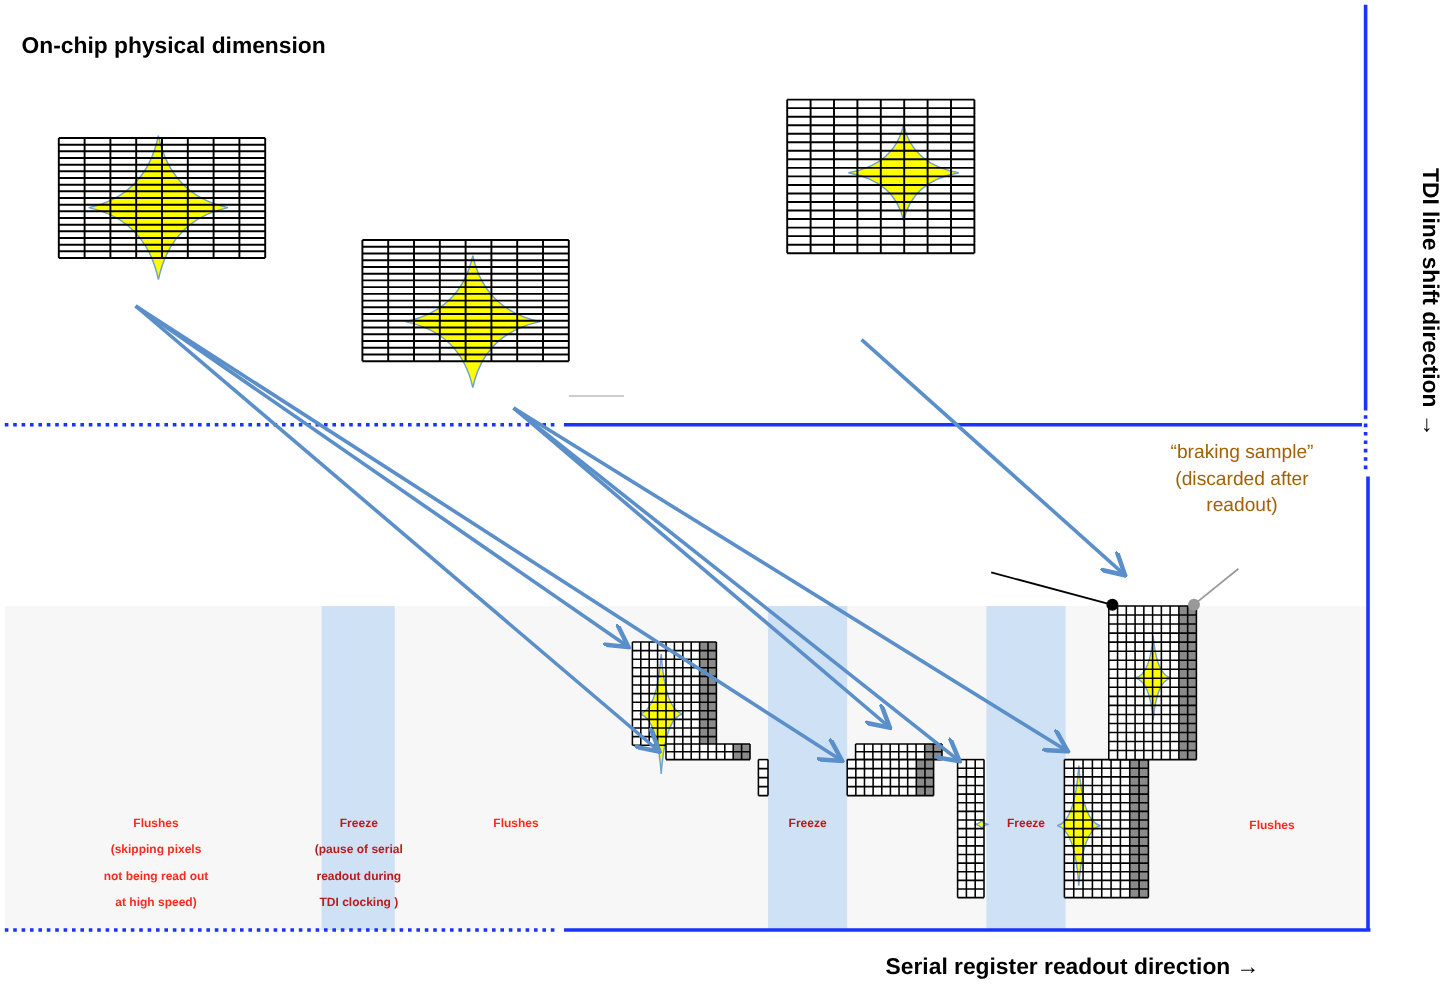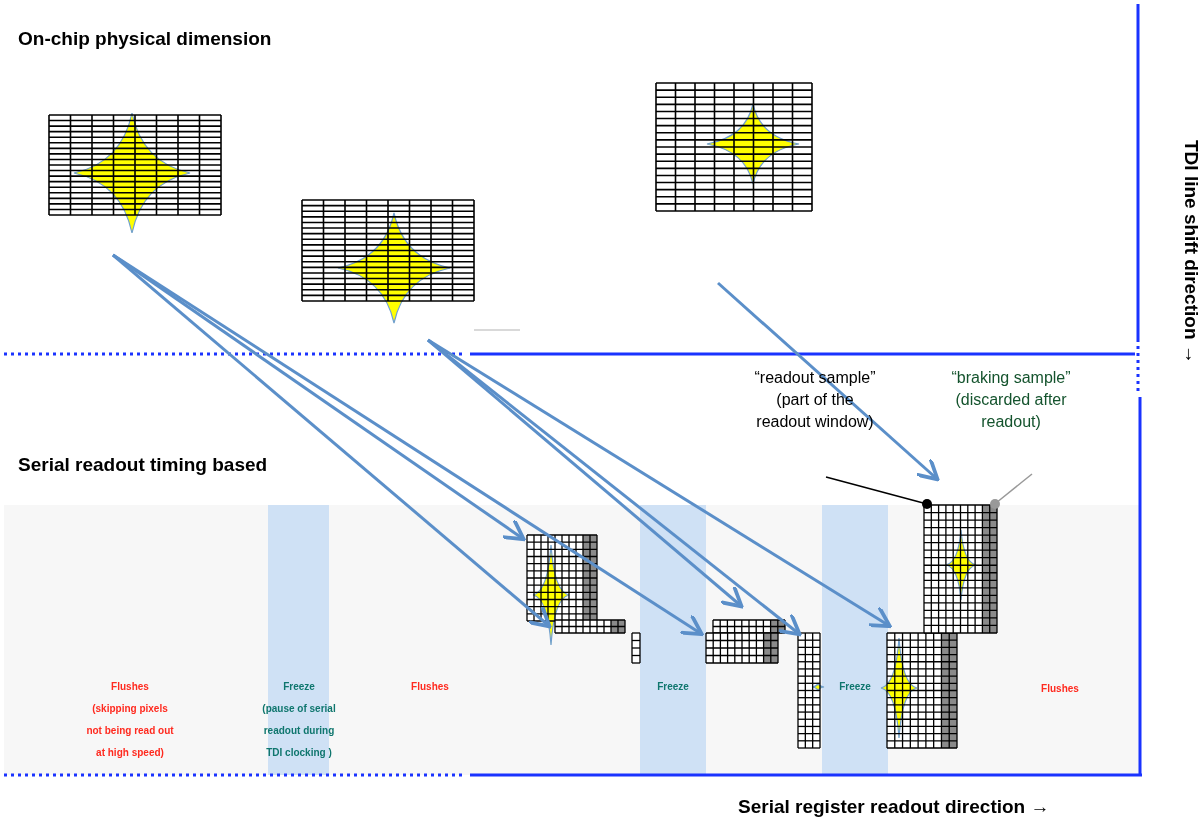--- a/index.html
+++ b/index.html
@@ -1,21 +1,21 @@
 <!DOCTYPE html>
 <html><head>
 <meta charset="utf-8">
 <style>
   html,body{margin:0;padding:0;background:#fff;}
   body{width:1200px;height:828px;position:relative;overflow:hidden;font-family:"Liberation Sans","DejaVu Sans",sans-serif;}
   #stage{position:absolute;left:0;top:0;width:1200px;height:828px;}
   .lbl{position:absolute;text-align:center;font-weight:bold;line-height:22px;font-size:10px;white-space:pre-line;}
   .title{position:absolute;font-weight:bold;font-size:19px;color:#000;text-align:right;}
   .red{color:#ff2a1f;}
-  .blue{color:#0f766e;}
+  .blue{color:#b91c1c;}
   .note{position:absolute;text-align:center;font-size:16px;line-height:22px;white-space:pre-line;}
   .vtext{position:absolute;left:1172px;top:140px;width:30px;height:280px;writing-mode:vertical-rl;font-weight:bold;font-size:19px;color:#000;white-space:nowrap;}
 </style>
 </head>
 <body>
 
 <div id="stage">
   <svg id="svg" width="1200" height="828" viewBox="0 0 1200 828" style="position:absolute;left:0;top:0">
     <defs>
       <marker id="ah" viewBox="0 0 10 10" refX="8" refY="5" markerWidth="7" markerHeight="7" orient="auto">
@@ -332,28 +332,24 @@
         <line x1="718" y1="283" x2="936" y2="478" stroke="#5b8fc9" stroke-width="3" marker-end="url(#ah)"></line>
       </g>
 
     <line x1="826" y1="477" x2="927" y2="504" stroke="#000" stroke-width="1.5"></line>
     <circle cx="927" cy="504" r="5" fill="#000"></circle>
     <line x1="1032" y1="474" x2="996" y2="503" stroke="#999" stroke-width="1.5"></line>
     <circle cx="995" cy="504" r="5" fill="#999"></circle>
   </svg>
 
   <div class="title" style="left:18px;top:28px">On-chip physical dimension</div>
-  <div class="title" style="left:18px;top:454px">Serial readout timing based</div>
   <div class="vtext">TDI line shift  direction  →</div>
   <div class="title" style="left:738px;top:796px">Serial register readout direction  →</div>
 
-  <div class="note" style="left:700px;top:367px;width:230px;color:#000">“readout sample”
-(part of the
-readout window)</div>
-  <div class="note" style="left:911px;top:367px;width:200px;color:#14532d">“braking sample”
+  <div class="note" style="left:935px;top:367px;width:200px;color:#a16207">“braking sample”
 (discarded after
 readout)</div>
 
   <div class="lbl red" style="left:30px;top:676px;width:200px">Flushes
 (skipping pixels
 not being read out
 at high speed)</div>
   <div class="lbl blue" style="left:218px;top:676px;width:162px">Freeze
 (pause of serial
 readout during

